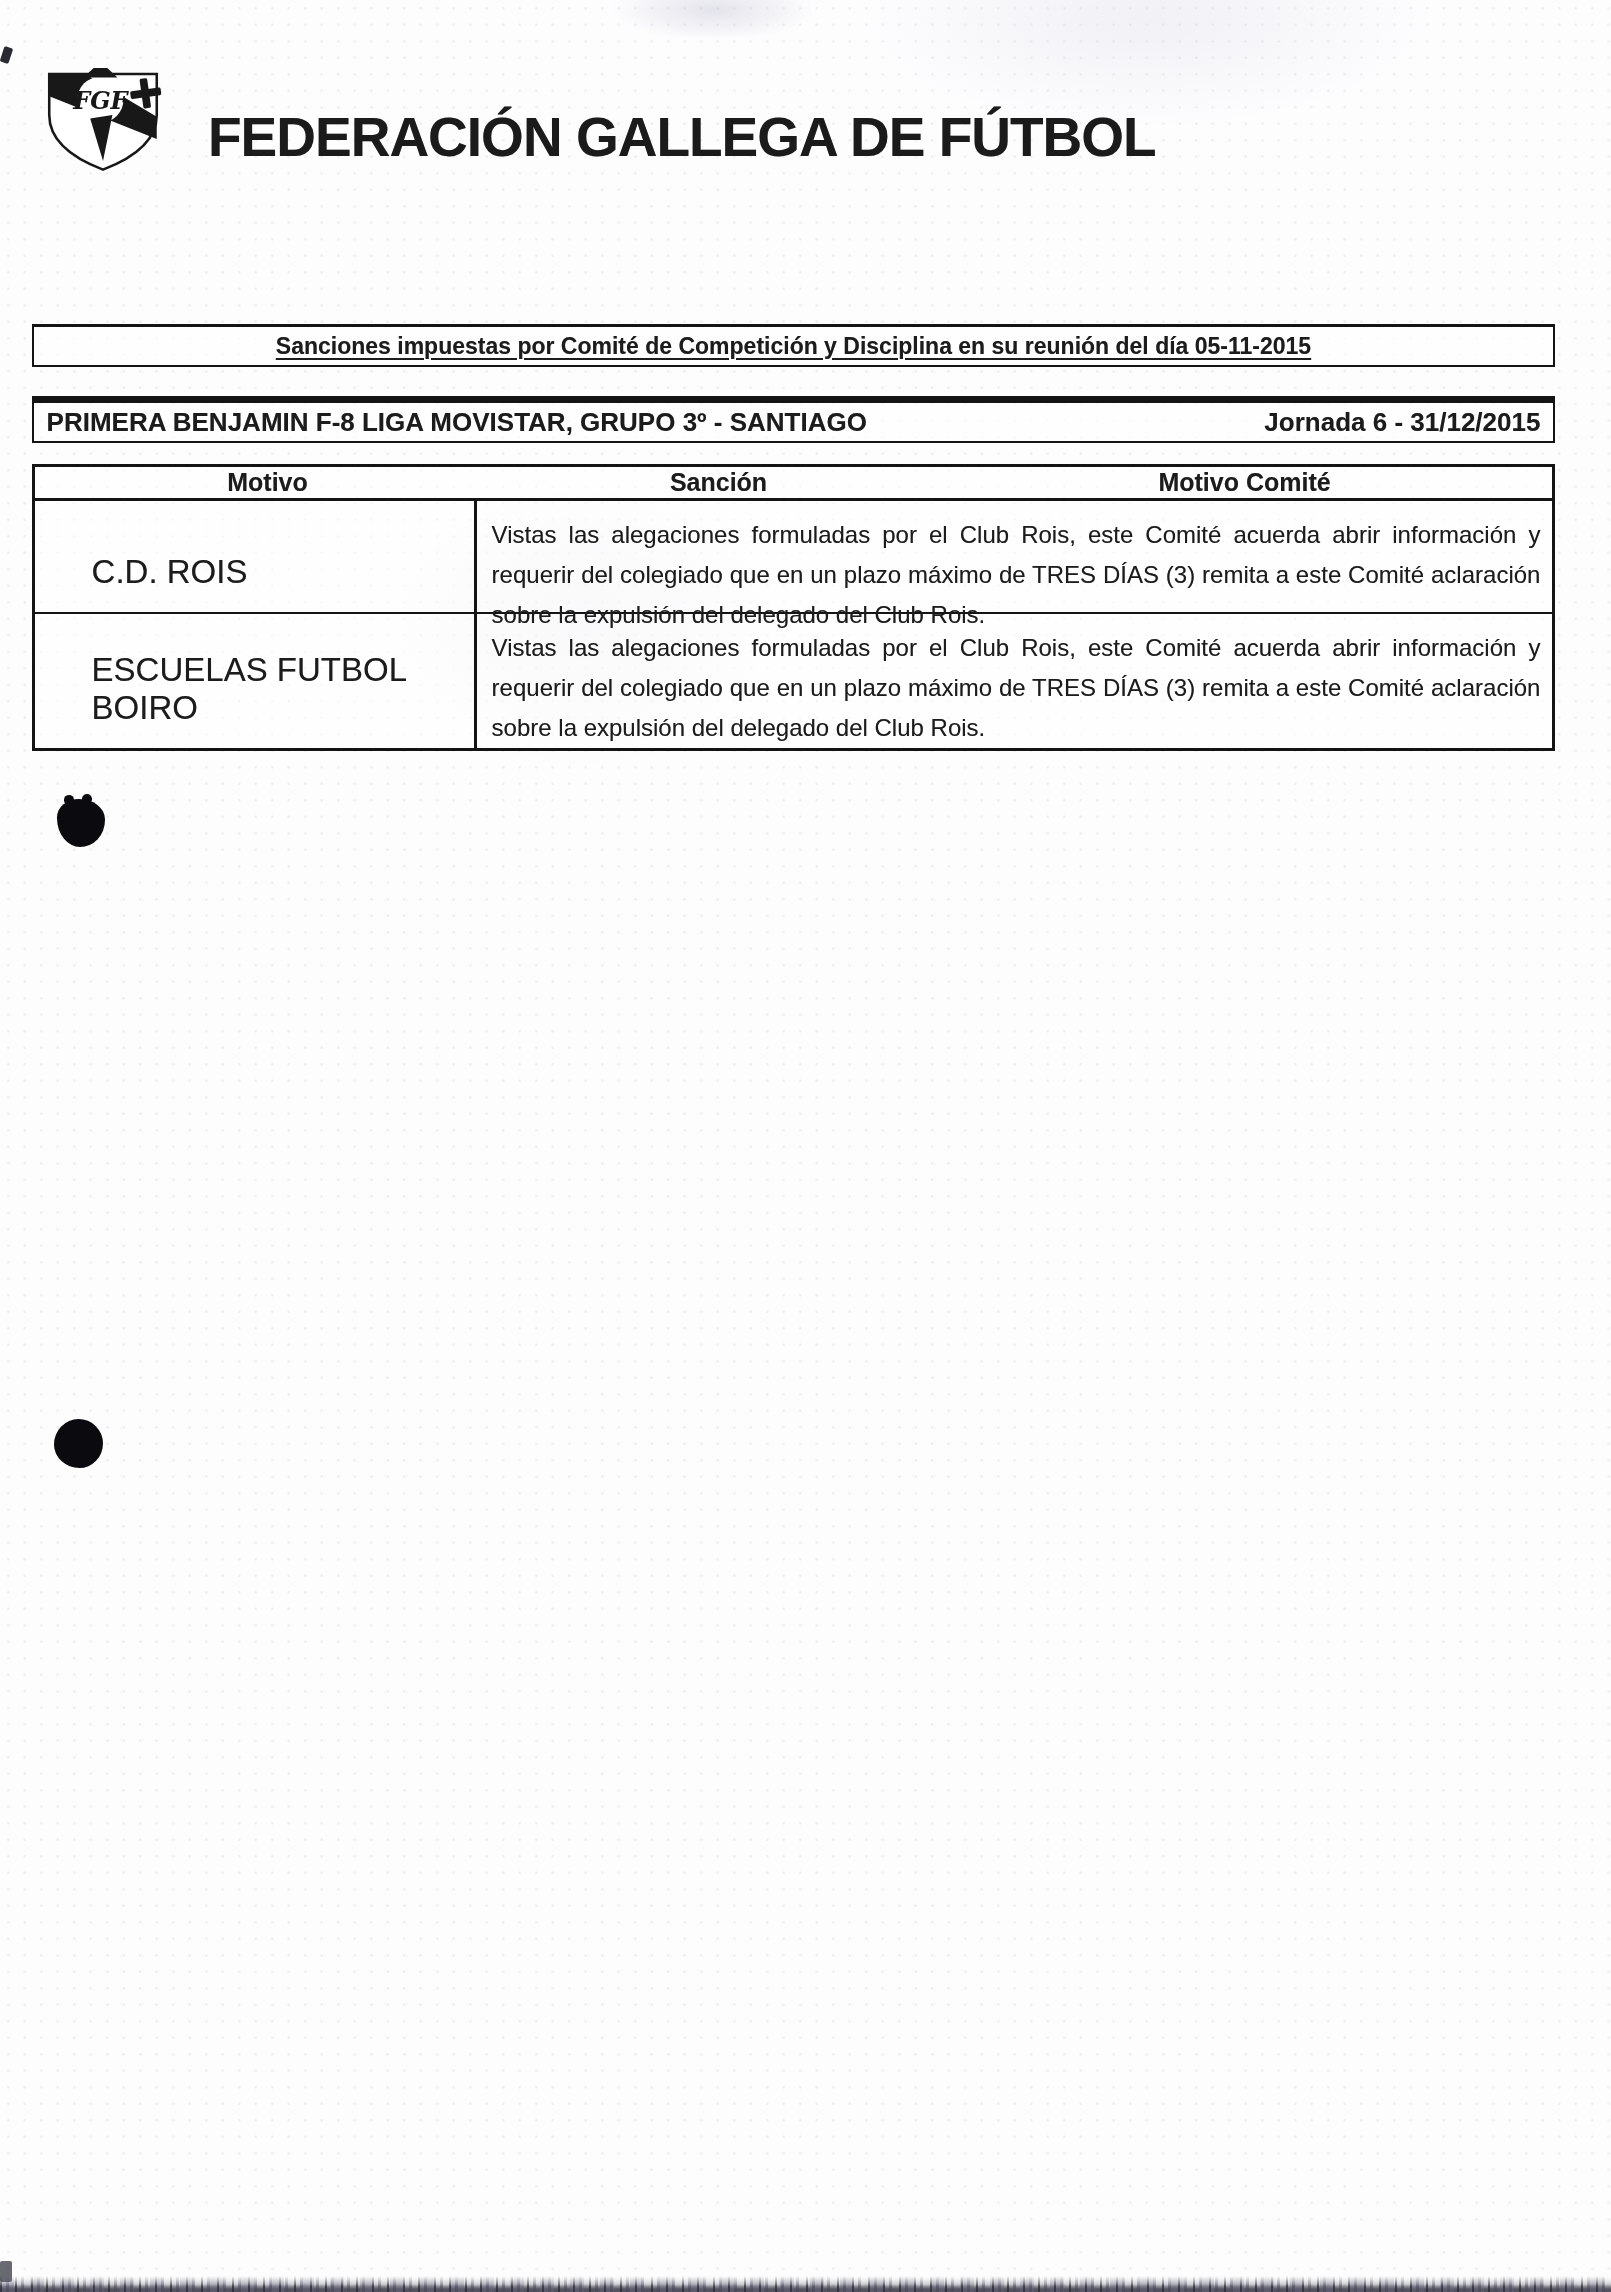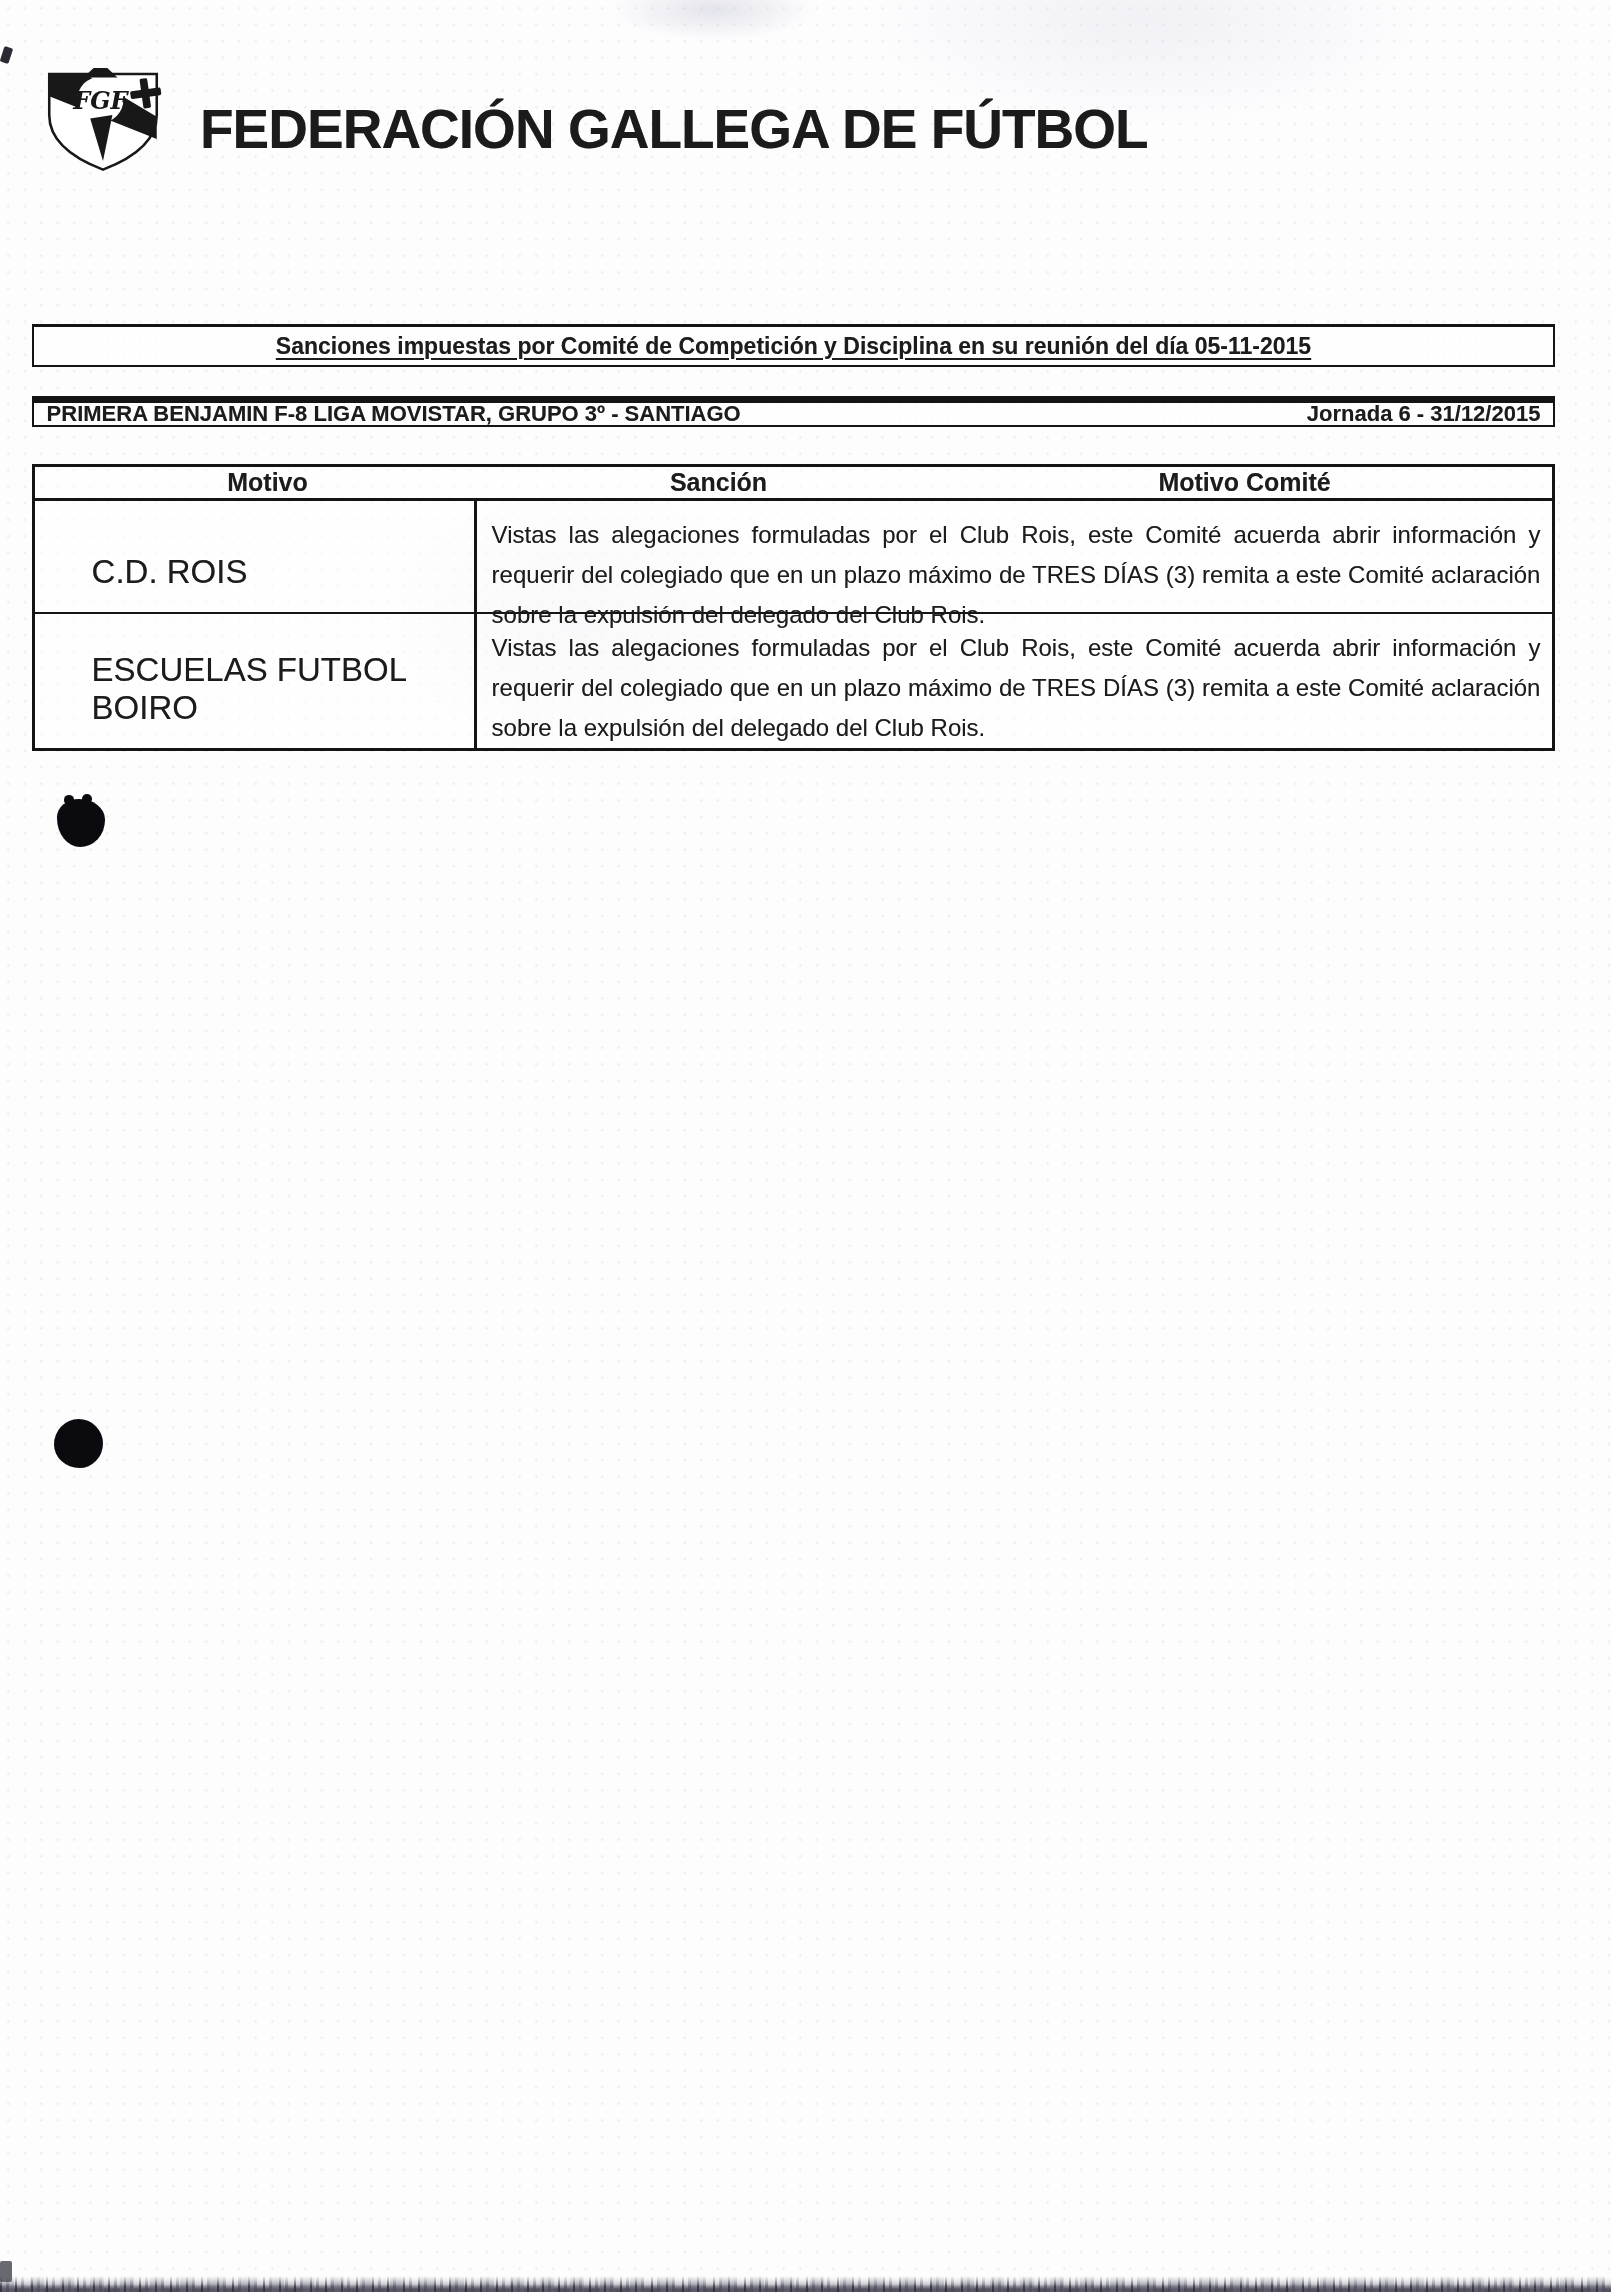--- a/index.html
+++ b/index.html
@@ -14,39 +14,39 @@
     background-image:
       radial-gradient(ellipse 146px 44px at 713px 9.7px, rgba(168,168,192,0.30), transparent 70%),
       radial-gradient(ellipse 408px 155px at 1145px 19.4px, rgba(190,192,212,0.20), transparent 70%),
       radial-gradient(ellipse 291px 204px at 582px 621px, rgba(200,200,212,0.22), transparent 72%),
       radial-gradient(circle, rgba(130,130,158,0.12) 1px, transparent 1.5px);
     background-size:auto,auto,auto,16.5px 16.5px;
     text-shadow:0 0 0.5px rgba(25,25,25,0.38);
   }
   .logo{position:absolute;left:39px;top:62px;width:128px;height:118px;}
   .org-title{
-    position:absolute;left:196px;top:93px;margin:4px;
+    position:absolute;left:196px;top:93px;margin:12px;
     font-size:55px;font-weight:700;letter-spacing:-1px;color:#1b1b1b;white-space:nowrap;
   }
   .box{position:absolute;left:32px;width:1523px;box-sizing:border-box;background:rgba(255,255,255,0.65);}
   .box-notice{
     top:324px;height:43px;
     border:2.9px solid #141414;border-top-width:3.9px;
     display:flex;align-items:center;justify-content:center;
   }
   .box-notice .notice-text{
     font-size:23px;font-weight:700;
     text-decoration:underline;text-decoration-thickness:2.4px;text-underline-offset:3.9px;
     white-space:nowrap;
   }
   .box-competition{
-    top:396px;height:31px;
+    top:396px;height:47px;
     border:2.9px solid #141414;border-top-width:7.8px;
     display:flex;align-items:center;justify-content:space-between;
-    padding:0 12.6px;font-size:22px;font-weight:700;
+    padding:0 12.6px;font-size:26px;font-weight:700;
   }
   .sanctions-table{
     position:absolute;left:32px;top:464px;width:1523px;height:287px;
     box-sizing:border-box;border:3.9px solid #141414;background:rgba(255,255,255,0.55);
     display:flex;flex-direction:column;
   }
   .thead{
     display:flex;height:53px;box-sizing:border-box;
     border-bottom:3.9px solid #141414;align-items:center;
     font-size:25px;font-weight:700;

